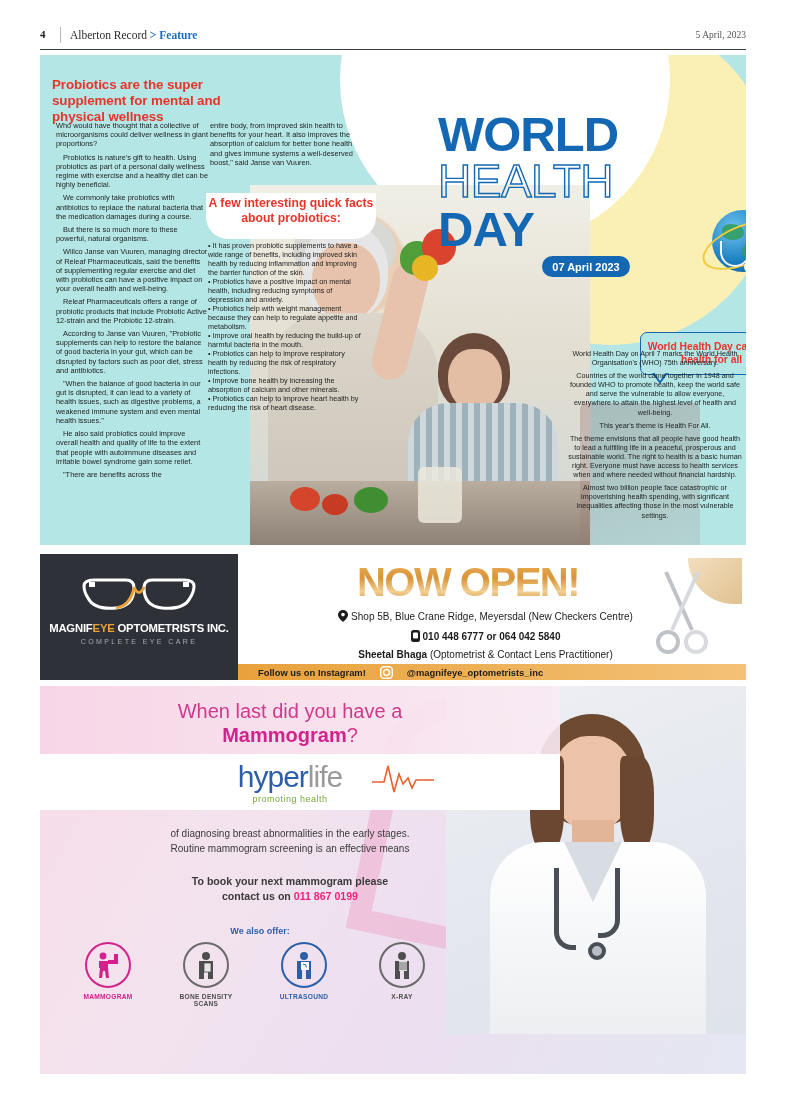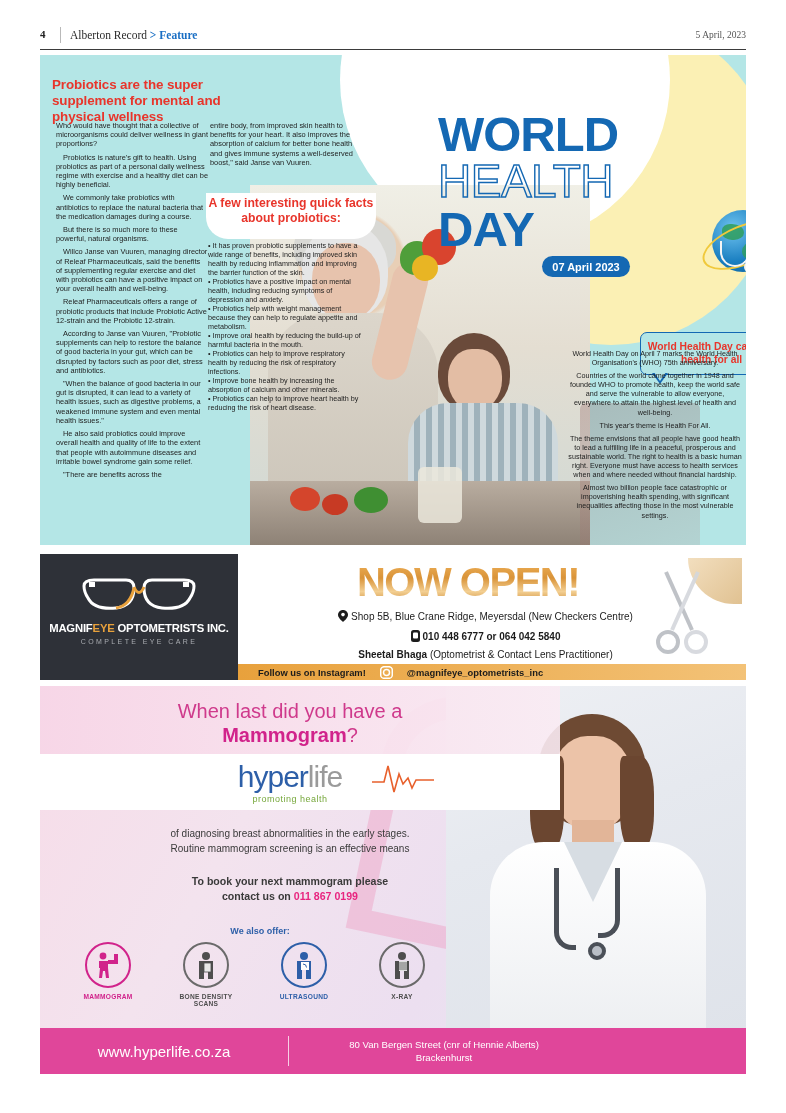--- a/index.html
+++ b/index.html
@@ -542,23 +542,15 @@
             <rect x="4" y="19" width="5" height="9" fill="#4e4e4e"></rect>
             <rect x="13" y="19" width="5" height="9" fill="#4e4e4e"></rect>
             <rect x="8" y="10" width="8" height="10" fill="#e0e0e0"></rect>
             <path d="M8 12 h8 M8 14 h8 M8 16 h8 M8 18 h8" stroke="#4e4e4e" stroke-width="0.8"></path>
           </svg>
         </div>
         <div class="ic-label lb-grey">X-RAY</div>
       </div>
     </div>
 
-    <div class="hyper-foot">
-      <div class="foot-url">www.hyperlife.co.za</div>
-      <div class="foot-div"></div>
-      <div class="foot-addr">
-        <div>80 Van Bergen Street (cnr of Hennie Alberts)</div>
-        <div>Brackenhurst</div>
-      </div>
-    </div>
   </div>
 
 </div>
 
 </body></html>

